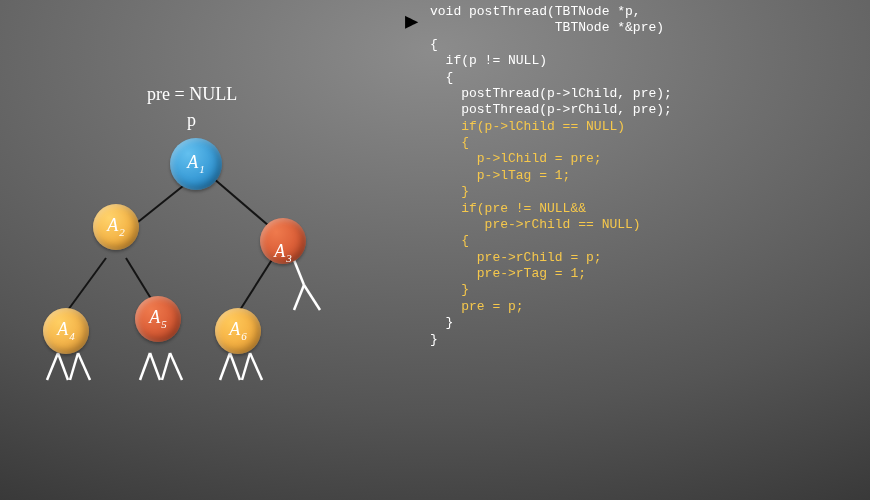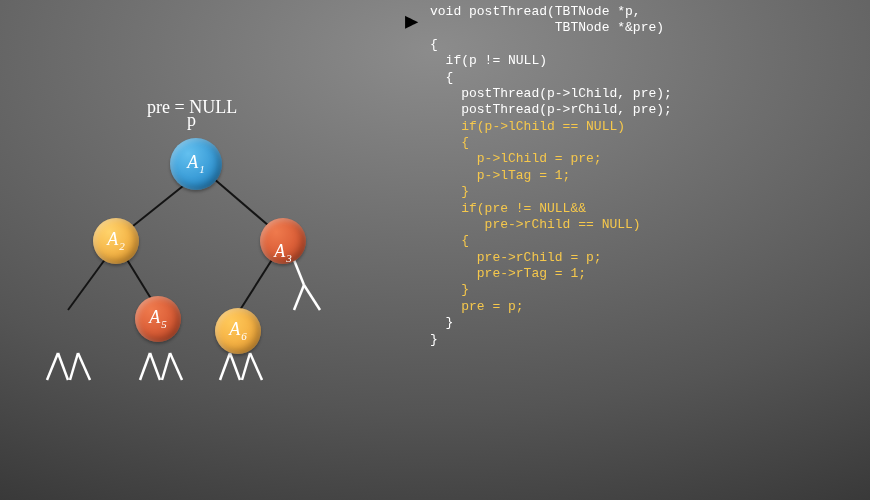--- a/index.html
+++ b/index.html
@@ -24,21 +24,21 @@
     width: 360px;
     height: 360px;
   }
   .pre-label, .p-label {
     position: absolute;
     color: #ffffff;
     font-size: 18px;
     font-family: Georgia, "Times New Roman", serif;
     white-space: nowrap;
   }
-  .pre-label { left: 117px; top: 37px; }
+  .pre-label { left: 117px; top: 24px; }
   .p-label   { left: 157px; top: 50px; font-size: 18px; }
   .node {
     position: absolute;
     width: 46px;
     height: 46px;
     border-radius: 50%;
     box-shadow: inset 2px 2px 6px rgba(255,255,255,0.35), inset -3px -3px 8px rgba(0,0,0,0.35), 0 2px 3px rgba(0,0,0,0.3);
     display: flex;
     align-items: center;
     justify-content: center;
@@ -123,25 +123,28 @@
       <line class="null-stroke" x1="220" y1="293" x2="212" y2="320"></line>
       <line class="null-stroke" x1="220" y1="293" x2="232" y2="320"></line>
     </svg>
 
     <div class="pre-label">pre = NULL</div>
     <div class="p-label">p</div>
 
     <div class="node c-blue" style="left:140px; top:78px; width:52px; height:52px;">
       <span class="lbl"><span>A</span><sub>1</sub></span>
     </div>
-    <div class="node c-orange" style="left:63px; top:158px;">
+    <div class="node c-orange" style="left:63px; top:144px;">
       <span class="lbl"><span>A</span><sub>2</sub></span>
     </div>
     <div class="node c-red" style="left:230px; top:158px;align-items:flex-end;">
       <span class="lbl"><span>A</span><sub>3</sub></span>
+    </div>
+    <div class="node c-gold" style="left:13px; top:248px;">
+      <span class="lbl"><span>A</span><sub>4</sub></span>
     </div>
     <div class="node c-red" style="left:105px; top:236px;">
       <span class="lbl"><span>A</span><sub>5</sub></span>
     </div>
     <div class="node c-amber" style="left:185px; top:248px;">
       <span class="lbl"><span>A</span><sub>6</sub></span>
     </div>
   </div>
 
   <div class="code"><span>void postThread(TBTNode *p,</span>

